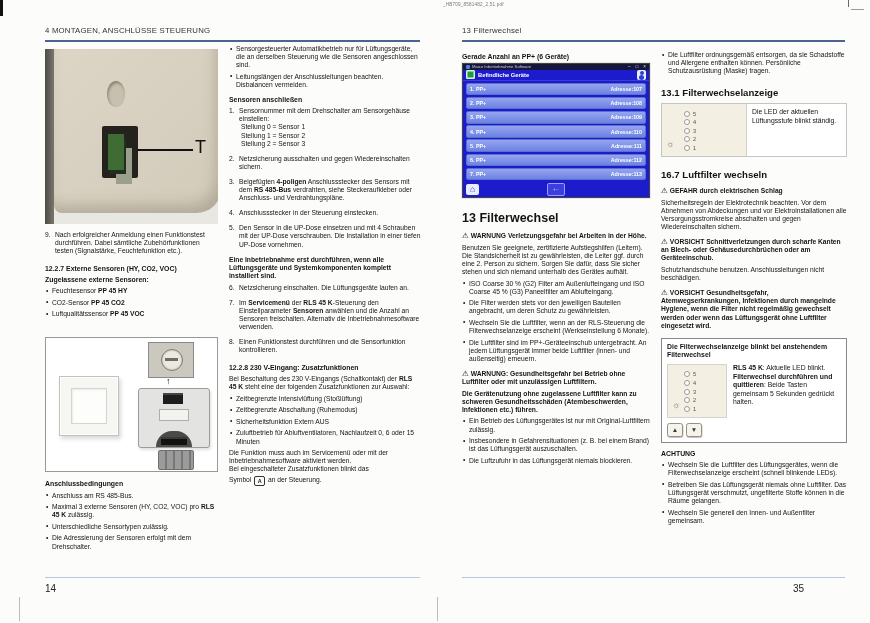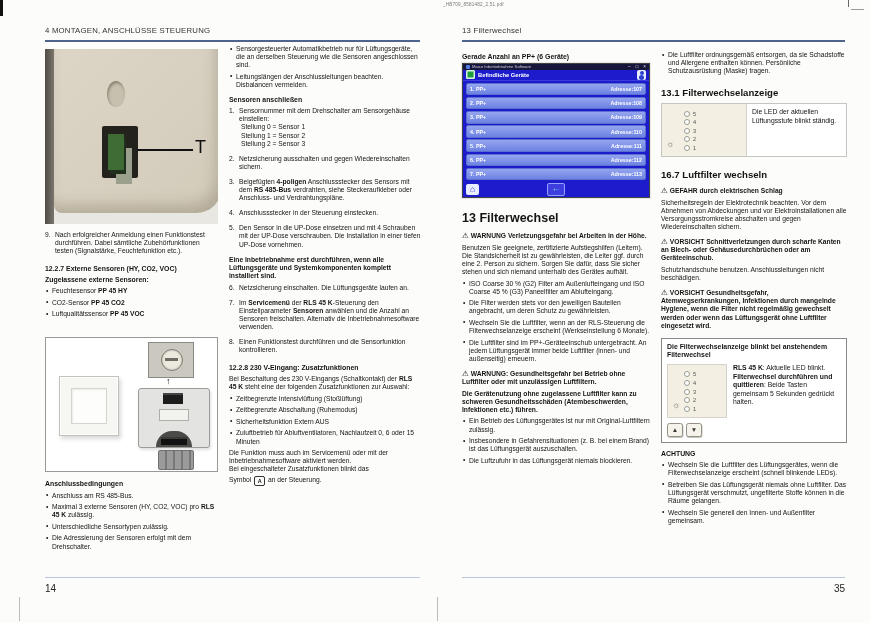--- a/index.html
+++ b/index.html
@@ -18,21 +18,21 @@
   #lp-header{left:45px;top:26px;}
   #rp-header{left:462px;top:26px;}
   .rule{position:absolute;height:2px;background:#4d648c;}
   #lp-rule{left:45px;top:40px;width:375px;}
   #rp-rule{left:462px;top:40px;width:383px;}
   .frule{position:absolute;height:1px;background:#b9c6da;}
   #lp-frule{left:45px;top:577px;width:375px;}
   #rp-frule{left:462px;top:577px;width:383px;}
   .pagenum{position:absolute;font-size:10px;color:#222;}
   #lp-pagenum{left:45px;top:583px;}
-  #rp-pagenum{left:795px;top:583px;width:50px;text-align:right;}
+  #rp-pagenum{left:754px;top:583px;width:50px;text-align:right;}
   
   .col{position:absolute;}
   #lp-col1{left:45px;top:49px;width:173px;}
   #lp-col2{left:229px;top:45px;width:192px;}
   #rp-col1{left:462px;top:51px;width:188px;}
   #rp-col2{left:661px;top:51px;width:186px;}
   
   .p{font-size:6.7px;line-height:1.21;margin:0 0 3.5px;}
   .b{font-weight:bold;}
   .h7{font-size:6.9px;font-weight:bold;margin:7px 0 2.5px;line-height:1.25;}

